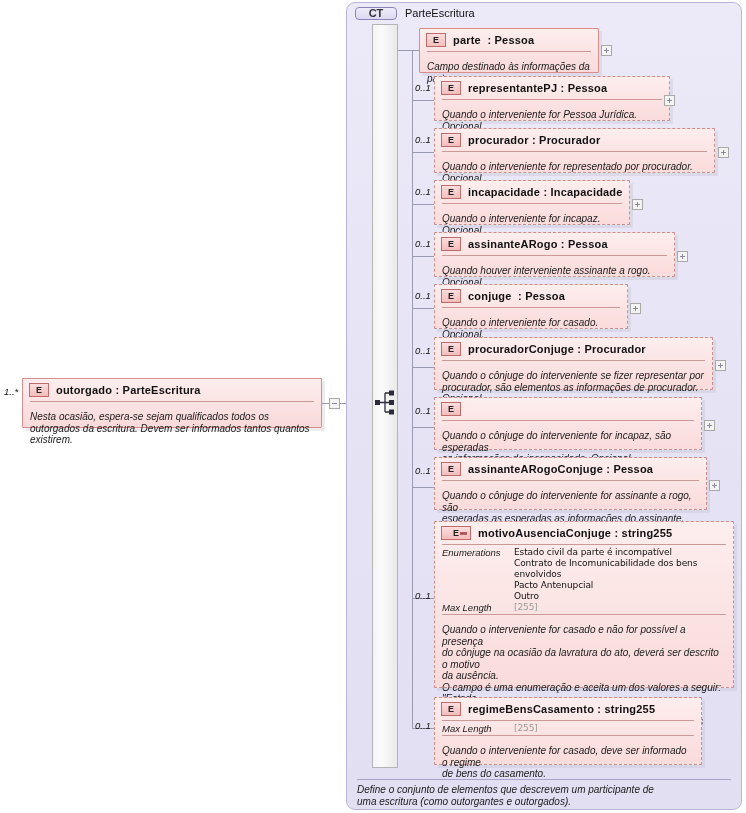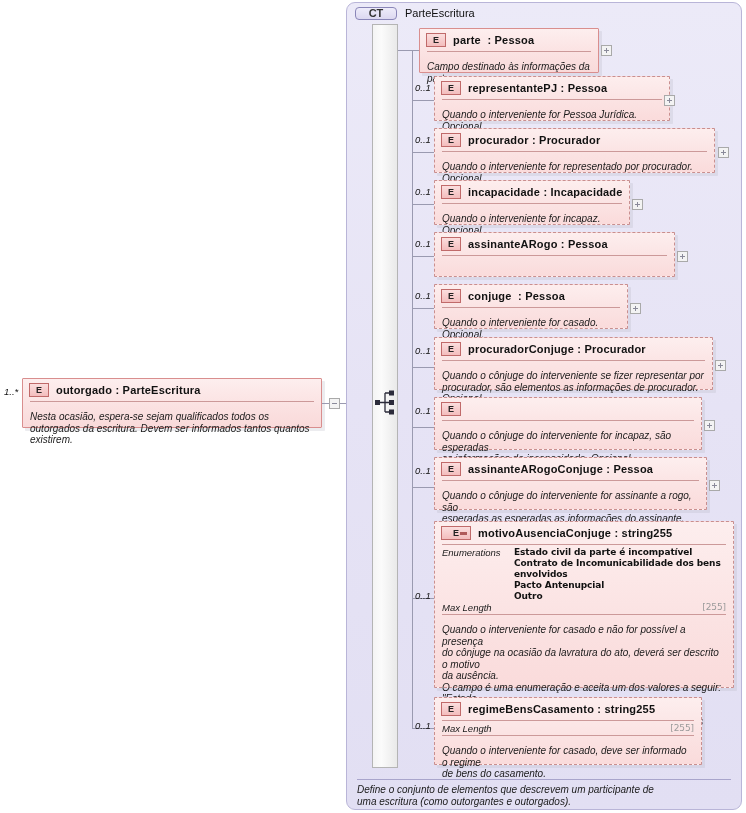--- a/index.html
+++ b/index.html
@@ -91,31 +91,31 @@
     white-space: pre-line;
     margin-top: 6px;
   }
 
   
   .facets {
     padding: 2px 7px 1px 7px;
     font-size: 9.5px;
     line-height: 11px;
   }
-  .facet-row { display: flex; justify-content: space-between; }
+  .facet-row { display: flex; }
   .facet-name {
     font-style: italic;
     width: 72px;
     flex: 0 0 72px;
     color: #1a1a1a;
   }
   .facet-val {
     font-family: "DejaVu Sans", sans-serif;
     font-size: 9px;
-    font-weight: bold;
+    font-weight: normal;
     color: #111;
     white-space: pre-line;
     letter-spacing: -0.1px;
   }
   .facet-val.muted { color: #9a9a9a; font-weight: normal; }
 
   
   .ct-box {
     position: absolute;
     box-sizing: border-box;
@@ -302,20 +302,21 @@
   <div class="expander plus" style="left:632px; top:199px;"></div>
 
   <div class="hline" style="left:412px; top:256px; width:22px;"></div>
   <div class="card" style="left:415px; top:238px;">0..1</div>
   <div class="elem-box optional shadowed" style="left:434px; top:232px; width:241px; height:45px;">
     <div class="elem-head">
       <span class="badge-e">E</span>
       <span class="elem-title"><span>assinanteARogo</span> <span>:</span> <span>Pessoa</span></span>
     </div>
     <div class="elem-divider"></div>
+    <div class="elem-doc">Quando houver interveniente assinante a rogo. Opcional.</div>
   </div>
   <div class="expander plus" style="left:677px; top:251px;"></div>
 
   <div class="hline" style="left:412px; top:308px; width:22px;"></div>
   <div class="card" style="left:415px; top:290px;">0..1</div>
   <div class="elem-box optional shadowed" style="left:434px; top:284px; width:194px; height:45px;">
     <div class="elem-head">
       <span class="badge-e">E</span>
       <span class="elem-title"><span>conjuge</span>&nbsp; <span>:</span> <span>Pessoa</span></span>
     </div>

